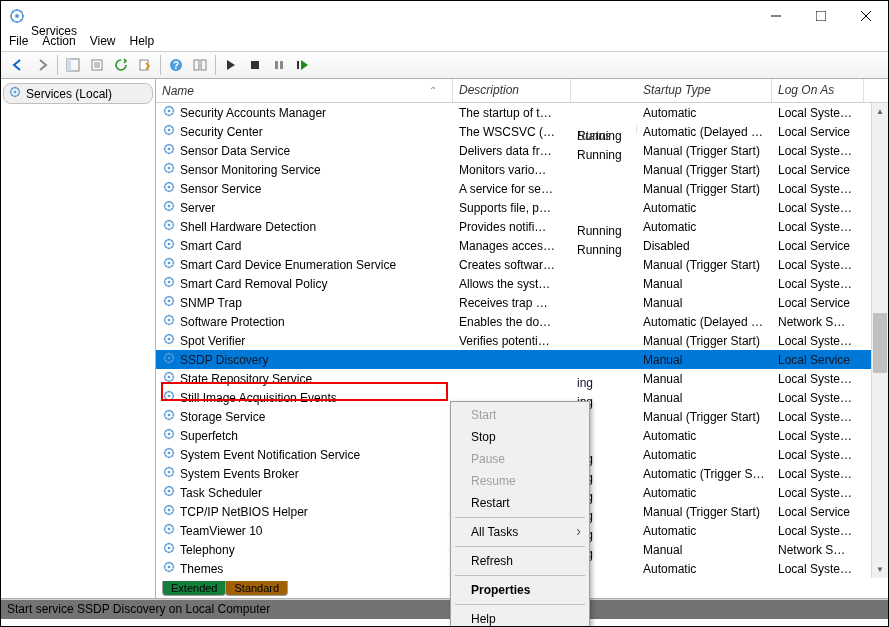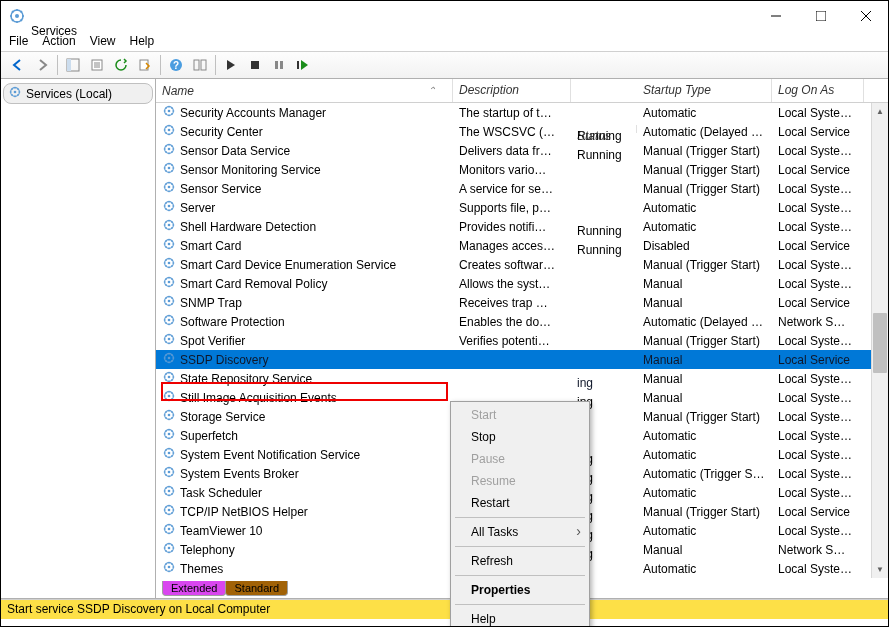--- a/index.html
+++ b/index.html
@@ -24,23 +24,23 @@
 .row { display: flex; height: 19px; align-items: center; }
 .row.selected { background: #0078d7; color: #0f172a; }
 .row .cell { padding: 0 6px; white-space: nowrap; overflow: hidden; text-overflow: ellipsis; }
 .c-name { width: 297px; display:flex; align-items:center; gap:4px; padding-left:4px;}
 .c-desc { width: 118px; }
 .c-status { width: 66px; margin-top: 46px; }
 .c-startup { width: 135px; }
 .c-logon { width: 92px; }
 .gear-icon { width: 14px; height: 14px; }
 .tabs { position: absolute; bottom: 0; left: 0; height: 20px; display: flex; align-items: center; padding-left: 6px; font-size: 11px; }
-.tab { padding: 1px 8px; border: 1px solid #a0a0a0; border-top: none; border-radius: 0 0 4px 4px; background: #d946ef; margin-right: -1px; cursor: default; }
+.tab { padding: 1px 8px; border: 1px solid #a0a0a0; border-top: none; border-radius: 0 0 4px 4px; background: #15803d; margin-right: -1px; cursor: default; }
 .tab.active { background: #a16207; }
-.status-bar { height: 20px; padding: 2px 6px; background: #fde047; border-top: 1px solid #d0d0d0; font-size: 12px; }
+.status-bar { height: 20px; padding: 2px 6px; background: #737373; border-top: 1px solid #d0d0d0; font-size: 12px; }
 .context-menu { position: absolute; left: 449px; top: 400px; width: 140px; background: #f0f0f0; border: 1px solid #a0a0a0; box-shadow: 2px 2px 5px rgba(0,0,0,0.3); padding: 2px; z-index: 100; font-size: 12px; }
 .ctx-item { padding: 4px 18px; cursor: default; }
 .ctx-item.disabled { color: #a0a0a0; }
 .ctx-sep { height: 1px; background: #c0c0c0; margin: 3px 2px; }
 .ctx-sub { position: relative; }
 .ctx-sub::after { content: "›"; position: absolute; right: 6px; font-size: 14px; top: 2px; color:#555;}
 .red-box { position: absolute; border: 2px solid #e00; pointer-events: none; }
 .scrollbar-v { position: absolute; right: 0; top: 24px; bottom: 20px; width: 17px; background: #f0f0f0; border-left: 1px solid #d8d8d8; }
 .scrollbar-thumb { position: absolute; left: 1px; right: 1px; top: 210px; height: 60px; background: #c0c0c0; border-radius: 1px; }
 .scrollbar-arrow { position:absolute; left:0; right:0; height:17px; display:flex; align-items:center; justify-content:center; color:#606060; font-size:8px;}

